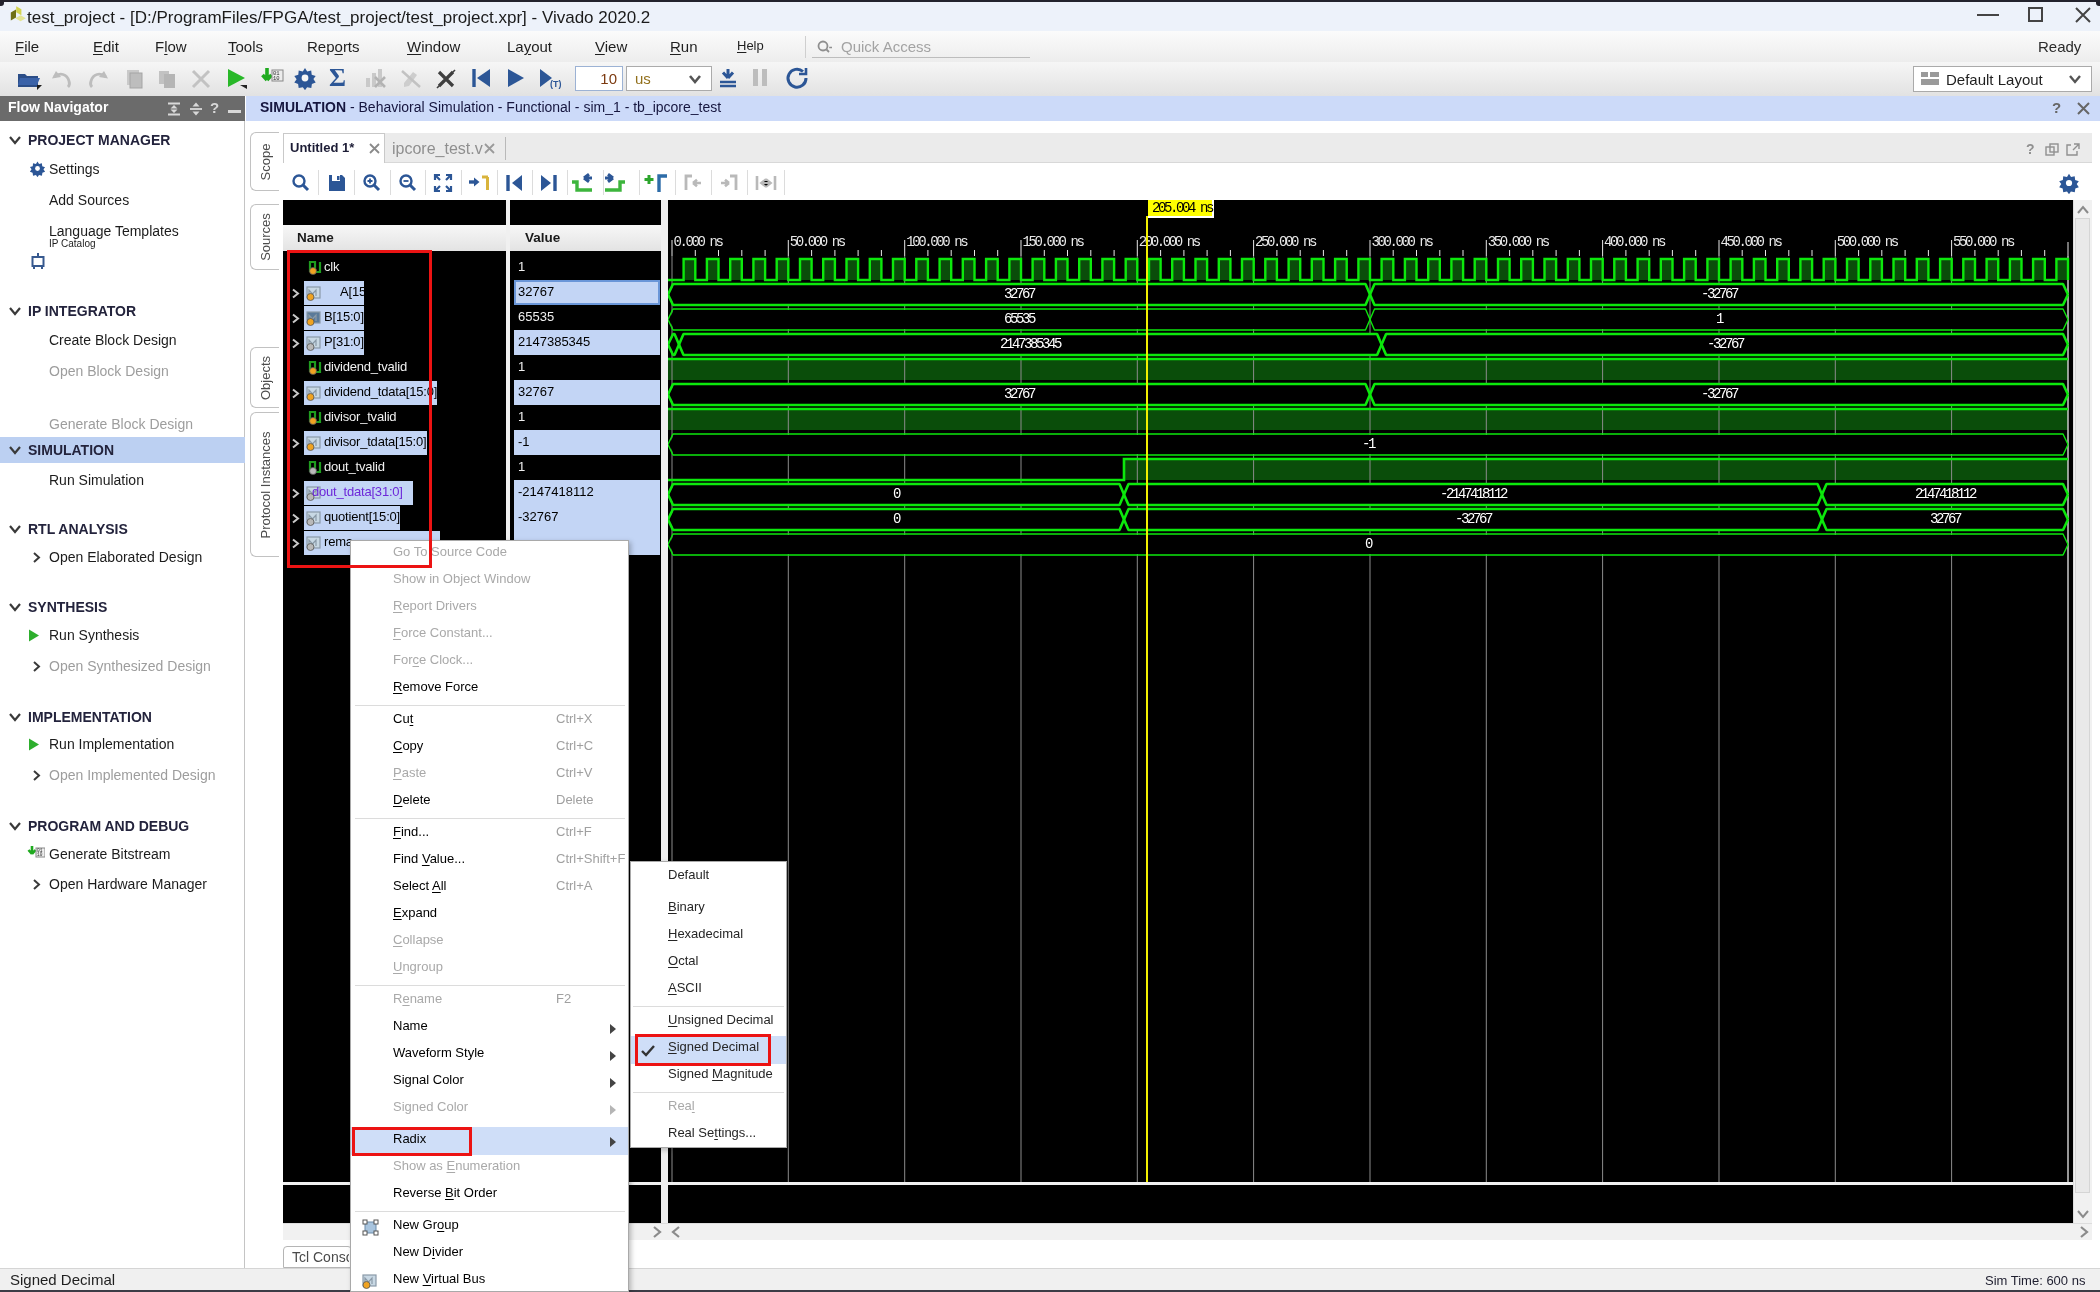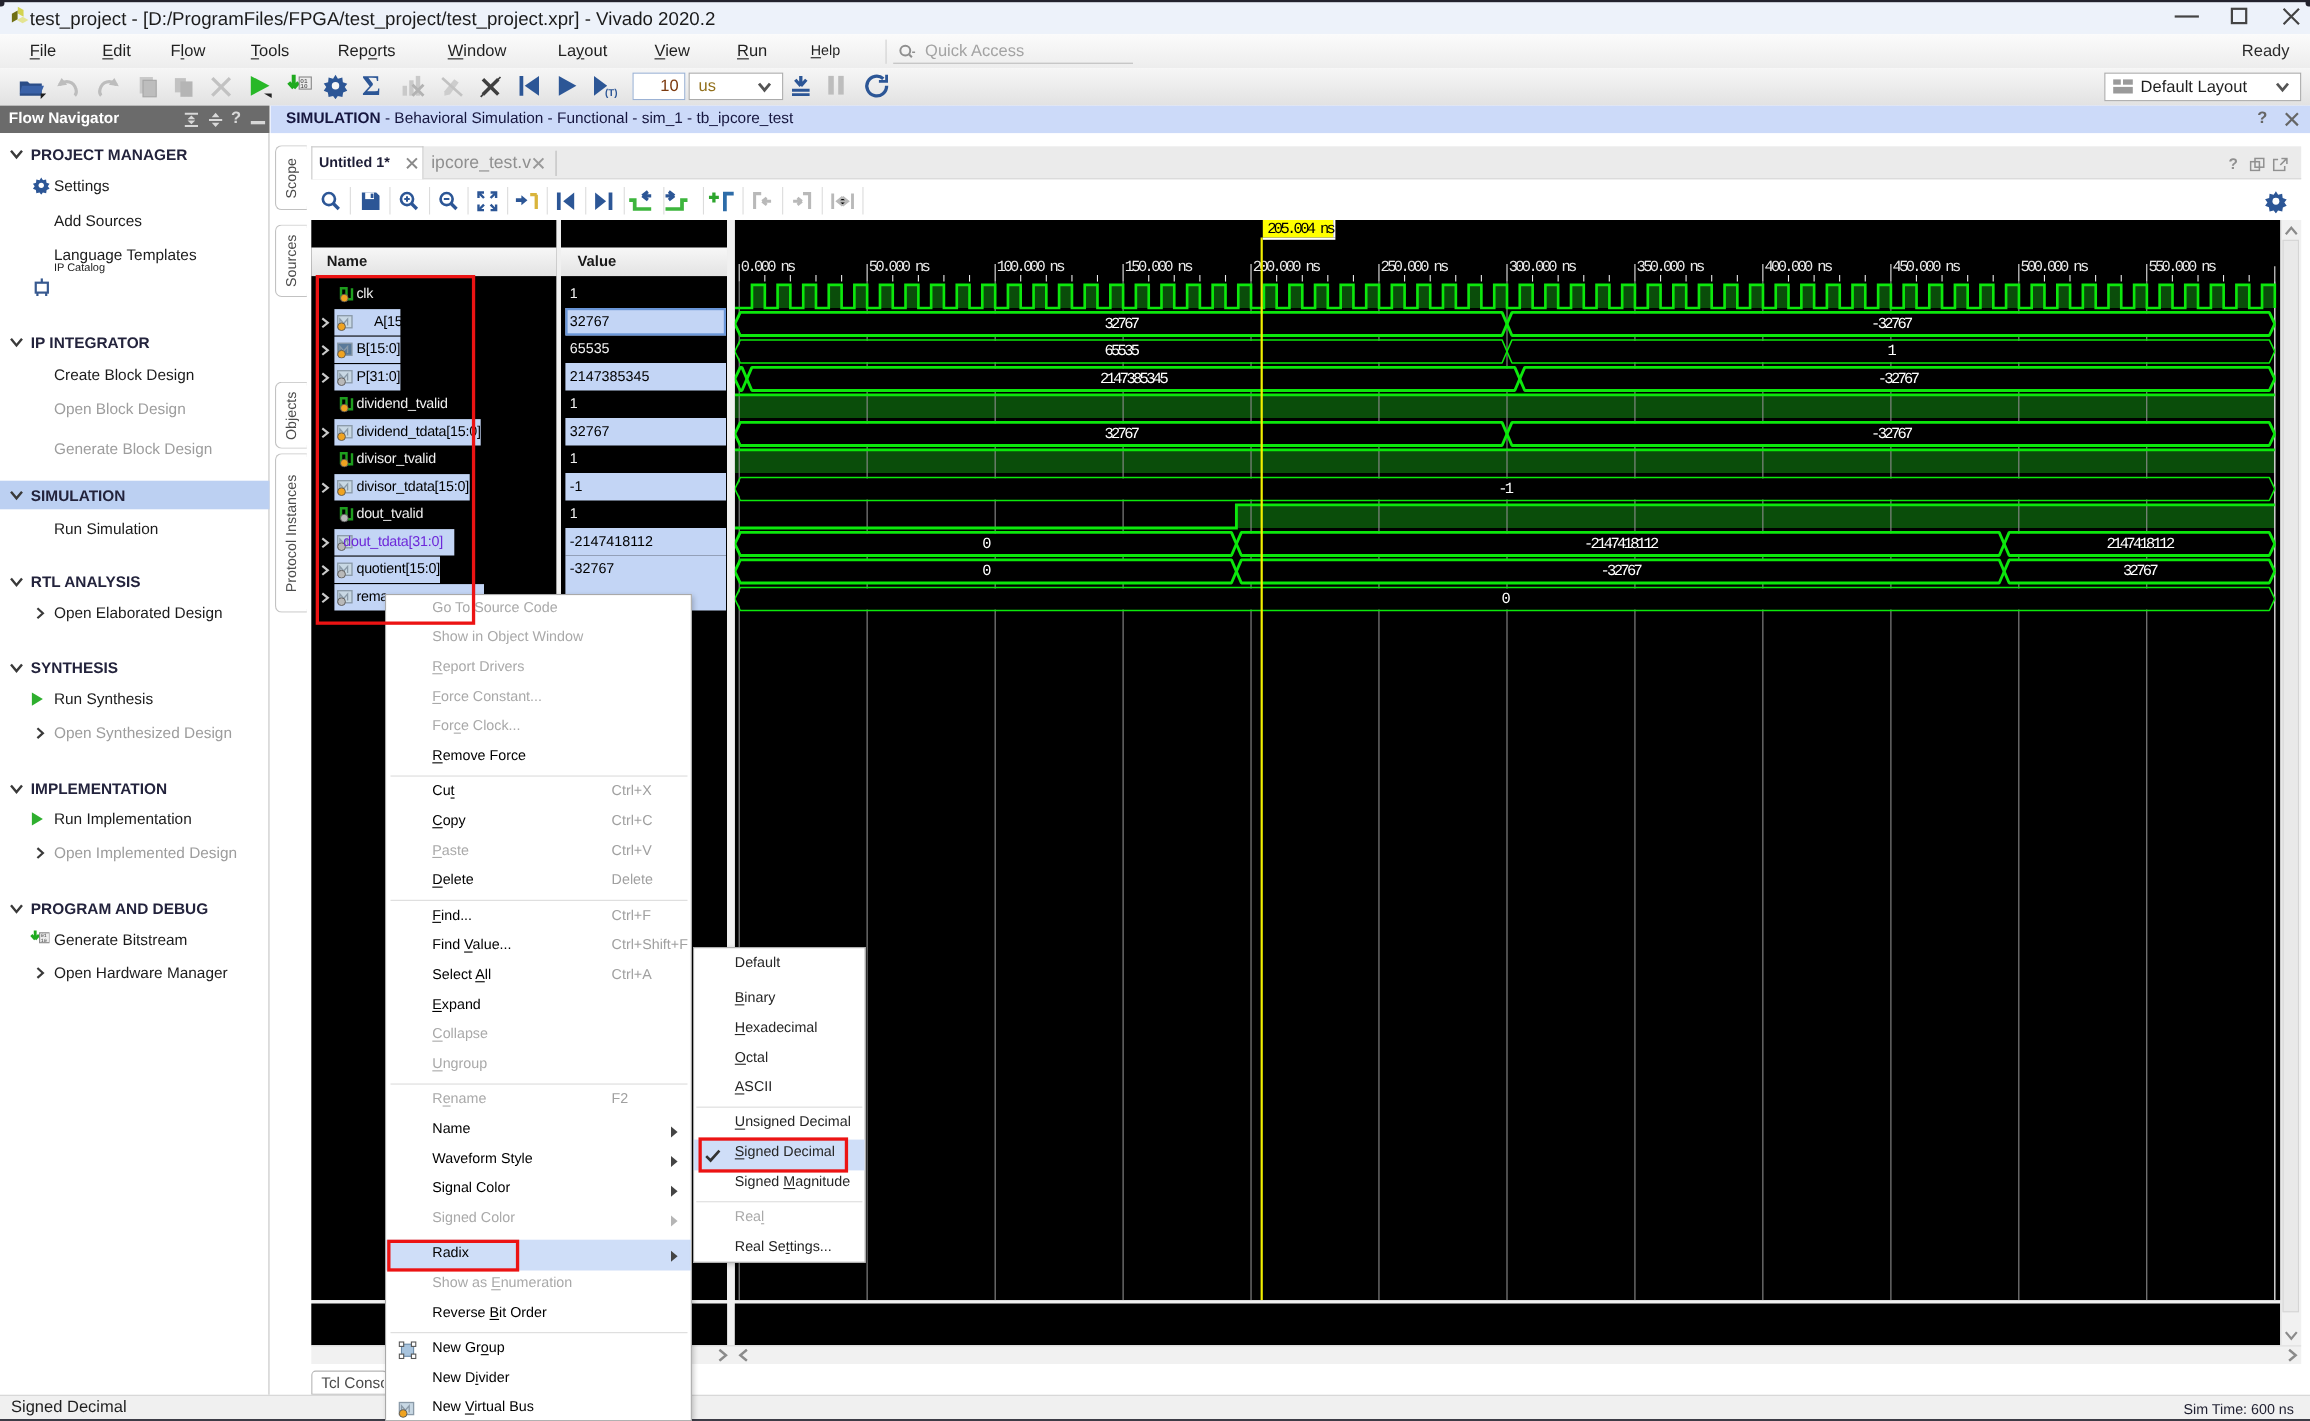--- a/index.html
+++ b/index.html
@@ -30,21 +30,21 @@
       <path d="M7.4,13.2 L12.6,10.2 L17.8,13.2 L12.6,16.2 Z" fill="#e4e492"></path>
     </svg>
 <div class="abs" style="left:27px;top:8px;font-size:17px;color:#1b1b1b">test_project - [D:/ProgramFiles/FPGA/test_project/test_project.xpr] - Vivado 2020.2</div>
 <div class="abs" style="left:1977px;top:14px;width:22px;height:2px;background:#444"></div>
 <div class="abs" style="left:2028px;top:7px;width:15px;height:15px;border:2px solid #444"></div>
 <svg class="ico" style="left:2074px;top:6px" width="18" height="18">
       <path d="M2,2 L16,16 M16,2 L2,16" stroke="#444" stroke-width="2"></path>
     </svg>
 
 <div class="abs" style="left:0;top:31px;width:2100px;height:31px;background:linear-gradient(#fbfbfb,#ededed)"></div>
-<div class="abs" style="left:27px;top:38px;font-size:15px;color:#1f1f1f"><u>F</u>ile</div>
+<div class="abs" style="left:15px;top:38px;font-size:15px;color:#1f1f1f"><u>F</u>ile</div>
 <div class="abs" style="left:93px;top:38px;font-size:15px;color:#1f1f1f"><u>E</u>dit</div>
 <div class="abs" style="left:155px;top:38px;font-size:15px;color:#1f1f1f">F<u>l</u>ow</div>
 <div class="abs" style="left:228px;top:38px;font-size:15px;color:#1f1f1f"><u>T</u>ools</div>
 <div class="abs" style="left:307px;top:38px;font-size:15px;color:#1f1f1f">Rep<u>o</u>rts</div>
 <div class="abs" style="left:407px;top:38px;font-size:15px;color:#1f1f1f"><u>W</u>indow</div>
 <div class="abs" style="left:507px;top:38px;font-size:15px;color:#1f1f1f">La<u>y</u>out</div>
 <div class="abs" style="left:595px;top:38px;font-size:15px;color:#1f1f1f"><u>V</u>iew</div>
 <div class="abs" style="left:670px;top:38px;font-size:15px;color:#1f1f1f"><u>R</u>un</div>
 <div class="abs" style="left:737px;top:38px;font-size:13px;color:#1f1f1f"><u>H</u>elp</div>
 <div class="abs" style="left:805px;top:36px;width:1px;height:22px;background:#cfcfcf"></div>
@@ -185,21 +185,21 @@
       <path d="M8,0 v4 M4,16 v-3 M12,16 v-3" stroke="#37598f" stroke-width="2" fill="none"></path>
       <rect x="2.5" y="4" width="11" height="9" fill="none" stroke="#37598f" stroke-width="2"></rect>
     </svg>
 <div class="abs" style="left:49px;top:238px;font-size:10px;color:#1c1c1c">IP Catalog</div>
 <svg class="ico" style="left:8px;top:305px" width="14" height="12">
       <path d="M2,3 L7,9 L12,3" stroke="#3a3a3a" stroke-width="2.2" fill="none"></path>
     </svg>
 <div class="abs" style="left:28px;top:303px;font-size:14px;font-weight:bold;color:#23233c">IP INTEGRATOR</div>
 <div class="abs" style="left:49px;top:332px;font-size:14px;color:#1c1c1c">Create Block Design</div>
 <div class="abs" style="left:49px;top:363px;font-size:14px;color:#9d9d9d">Open Block Design</div>
-<div class="abs" style="left:49px;top:400px;font-size:14px;color:#9d9d9d">Generate Block Design</div>
+<div class="abs" style="left:49px;top:416px;font-size:14px;color:#9d9d9d">Generate Block Design</div>
 <div class="abs" style="left:0;top:437px;width:245px;height:26px;background:#bcd0f2"></div>
 <svg class="ico" style="left:8px;top:444px" width="14" height="12">
       <path d="M2,3 L7,9 L12,3" stroke="#3a3a3a" stroke-width="2.2" fill="none"></path>
     </svg>
 <div class="abs" style="left:28px;top:442px;font-size:14px;font-weight:bold;color:#23233c">SIMULATION</div>
 <div class="abs" style="left:49px;top:472px;font-size:14px;color:#1c1c1c">Run Simulation</div>
 <svg class="ico" style="left:8px;top:523px" width="14" height="12">
       <path d="M2,3 L7,9 L12,3" stroke="#3a3a3a" stroke-width="2.2" fill="none"></path>
     </svg>
 <div class="abs" style="left:28px;top:521px;font-size:14px;font-weight:bold;color:#23233c">RTL ANALYSIS</div>

